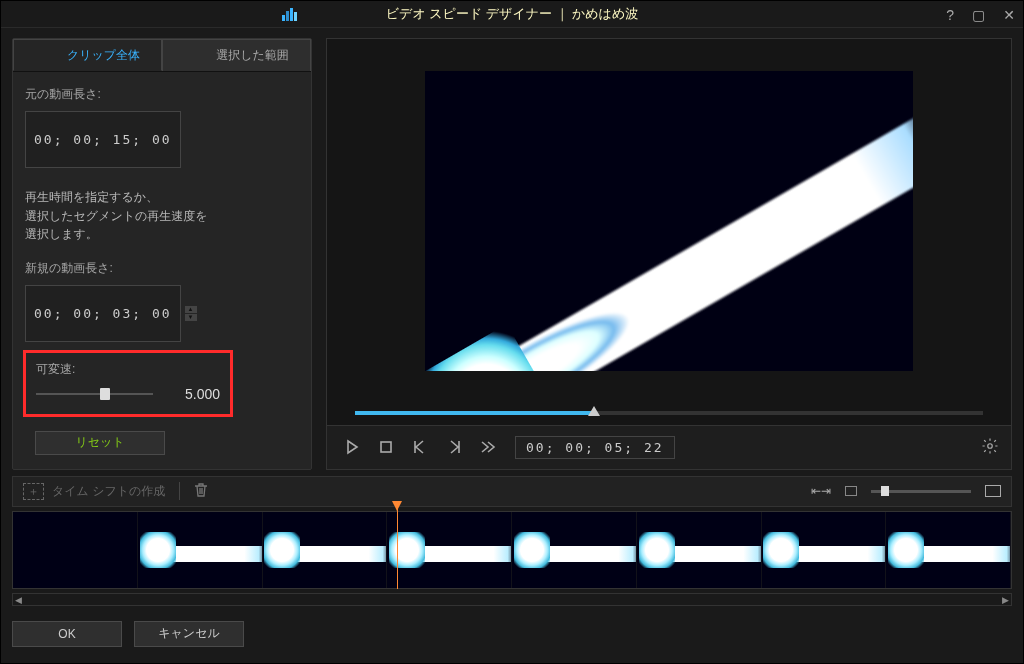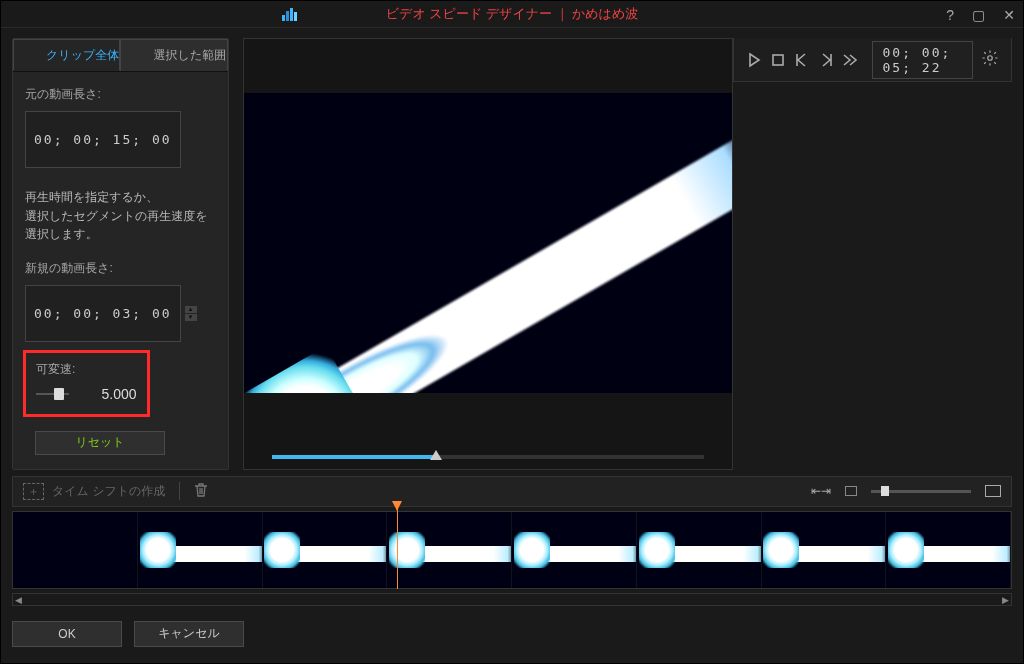--- a/index.html
+++ b/index.html
@@ -1,42 +1,42 @@
 <!DOCTYPE html>
 <html><head>
 <meta charset="utf-8">
 <style>
   * { box-sizing: border-box; margin: 0; padding: 0; font-family: "Segoe UI", "Meiryo", sans-serif; }
   body { background: #0a0a0a; width: 1024px; height: 664px; overflow: hidden; color: #b8b8b8; font-size: 12px; }
   .window { width: 1024px; height: 664px; background: #1a1a1a; border: 1px solid #000; display: flex; flex-direction: column; }
   .titlebar { height: 28px; display: flex; align-items: center; justify-content: center; background: #1a1a1a; position: relative; border-bottom: 1px solid #2a2a2a; }
   .titlebar-icon { position: absolute; left: 50%; transform: translateX(-230px); display: flex; gap: 1px; align-items: flex-end; }
   .tb-bar { width: 3px; background: #3bb5ff; }
-  .titlebar-title { font-size: 13px; color: #ef4444; }
+  .titlebar-title { font-size: 13px; color: #fef9c3; }
   .titlebar-controls { position: absolute; right: 4px; top: 0; display: flex; gap: 10px; height: 28px; align-items: center; }
   .titlebar-controls span { font-size: 14px; color: #aaa; cursor: pointer; padding: 0 4px; }
   .main-area { flex: 1; display: flex; padding: 10px 11px 0 11px; gap: 14px; }
   .left-panel { width: 300px; background: #252525; border: 1px solid #333; border-radius: 2px; display: flex; flex-direction: column; }
   .tab-row { display: flex; border-bottom: 1px solid #111; }
   .tab { flex: 1; height: 32px; display: flex; align-items: center; justify-content: center; background: #2e2e2e; border: 1px solid #444; border-bottom: none; cursor: pointer; font-size: 12px; color: #aaa; padding-left: 32px; }
   .tab.active { background: #252525; color: #39b4ff; border-bottom: 1px solid #252525; margin-bottom: -1px; }
   .panel-body { padding: 14px 12px; }
   .label { color: #a5a5a5; margin-bottom: 8px; }
   .time-box { display: inline-block; background: #202020; border: 1px solid #444; padding: 20px 8px; font-family: monospace; font-size: 13px; color: #ccc; letter-spacing: 2px; }
   .desc { margin: 20px 0 16px 0; line-height: 1.55; }
   .numrow { display: flex; align-items: center; gap: 4px; }
   .spinner { display: flex; flex-direction: column; gap: 1px; }
   .spinner-btn { width: 12px; height: 7px; background: #444; font-size: 6px; color: #111; display:flex; align-items:center; justify-content:center; cursor:pointer; }
   .highlight { border: 3px solid #ff2b2b; padding: 8px 10px 12px 10px; margin-top: 8px; margin-left: -2px; margin-right: 66px; }
   .slider-row { display: flex; align-items: center; gap: 32px; margin-top: 0; }
   .slider-track { flex:1; height: 2px; background: #555; position: relative; }
   .slider-handle { position: absolute; top: -5px; left: 55%; width: 10px; height: 12px; background: #ddd; border-radius: 1px; cursor:pointer; }
   .slider-val { font-size: 14px; color: #ddd; }
   .reset-btn { margin-top: 14px; margin-left: 10px; width: 130px; height: 24px; background: #2f2f2f; border: 1px solid #4a4a4a; color: #84cc16; display:flex; align-items:center; justify-content:center; cursor:pointer; font-size:12px; }
-  .preview-panel { flex: 1; display: flex; }
+  .preview-panel { flex: 1; display: flex; flex-direction: column; }
   .preview-box { flex:1; border: 1px solid #333; background: #151515; display:flex; align-items:center; justify-content:center; position:relative; padding-bottom: 30px;}
   .preview-img { width: 488px; height: 300px; background: #000013; position: relative; overflow:hidden; margin-top:8px;}
   .beam { position:absolute; width:120%; height:60px; top:35px; right:-30px; transform: rotate(-30deg); transform-origin: right center; }
   .beam-core { position:absolute; inset:0; background: radial-gradient(ellipse 20% 50% at 20% 50%, #fff 40%, #dff 60%, #7be 75%, transparent 90%), linear-gradient(90deg, transparent 0%, #7be9ff66 8%, #fff 15%, #fff 85%, #adf 95%, transparent 100%); filter: blur(1px); }
   .beam-ball { position:absolute; left:10%; top:50%; width:110px; height:110px; transform:translate(-50%,-50%); background: radial-gradient(circle, #fff 0%, #fff 45%, #cff 55%, #6de 70%, #3ad 78%, transparent 88%); filter:blur(0.5px); }
   .prog-bar { position:absolute; bottom: 10px; left: 28px; right: 28px; height: 4px; background: #333; }
   .prog-fill { height:100%; width:38%; background:#40b8ef; }
   .prog-head { position:absolute; left:38%; top:-5px; width:12px; height:12px; transform:translateX(-50%); }
   .prog-head::before{ content:""; display:block; border-left:6px solid transparent; border-right:6px solid transparent; border-bottom:10px solid #ccc;}
   .controls-bar { height: 44px; border:1px solid #333; border-top:none; background:#1e1e1e; display:flex; align-items:center; padding: 0 12px; gap: 8px; }

